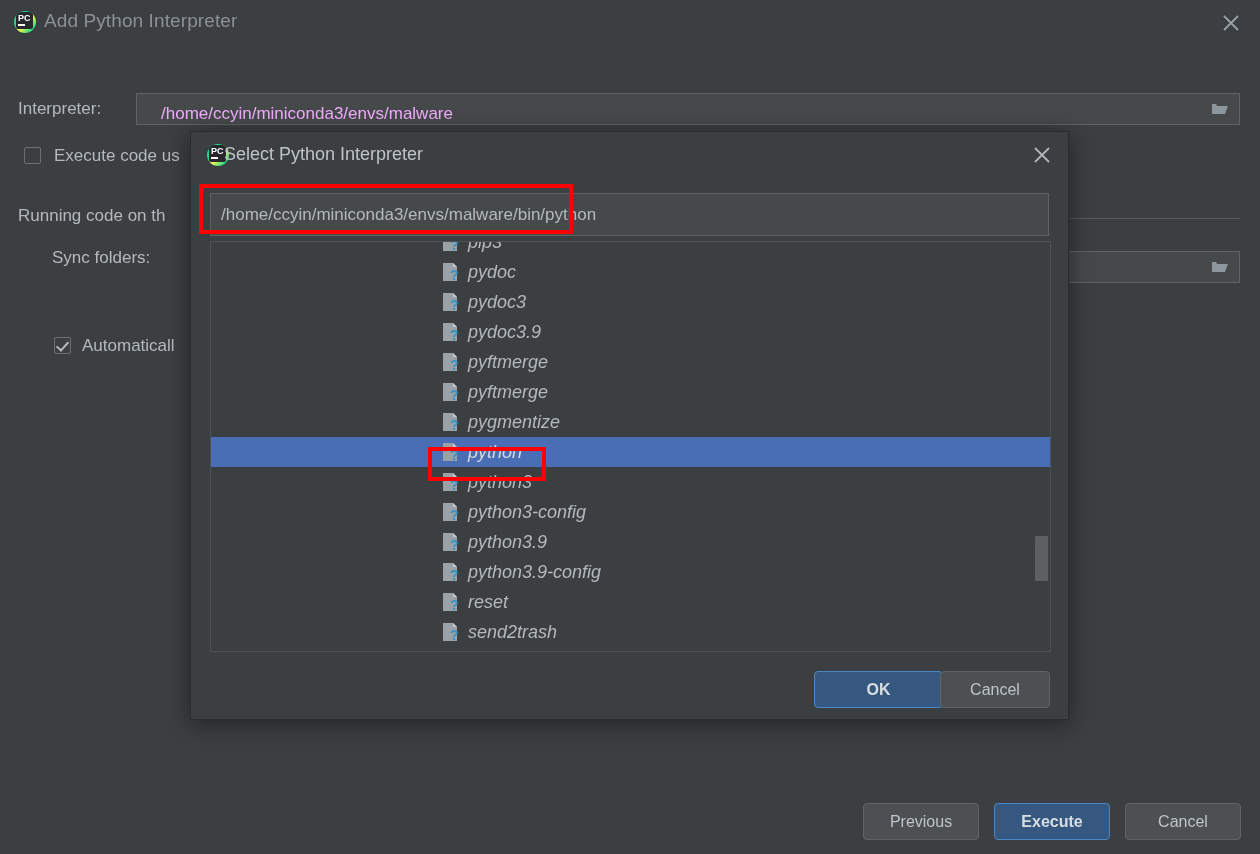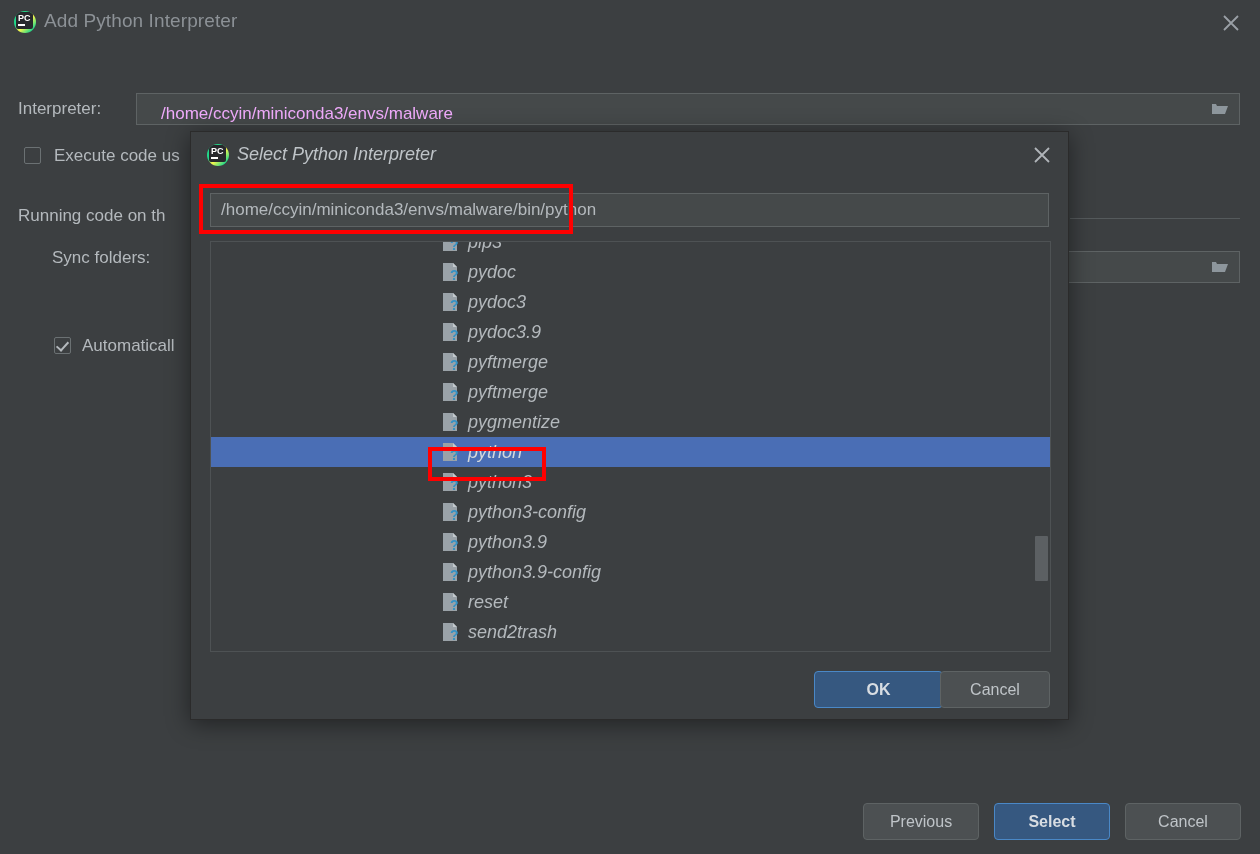--- a/index.html
+++ b/index.html
@@ -184,35 +184,34 @@
     box-sizing: border-box;
     box-shadow: 0 4px 22px rgba(0,0,0,.45);
   }
   #inner-titlebar {
     position: absolute;
     left: 0; top: 0;
     width: 877px; height: 46px;
   }
   #inner-title-text {
     position: absolute;
-    left: 46px; top: 12px;
+    left: 33px; top: 12px;
     font-size: 18px;
     color: #bfc4c8;
-    font-style: italic;
   }
   #inner-close-btn {
     position: absolute;
     right: 14px; top: 11px;
     width: 24px; height: 24px;
     cursor: pointer;
   }
   #path-input {
     position: absolute;
     left: 19px; top: 61px;
-    width: 839px; height: 34px;
+    width: 839px; height: 43px;
     background: #45494a;
     border: 1px solid #5e6364;
     box-sizing: border-box;
     font-size: 17px;
     color: #b4b9bd;
     display: flex;
     align-items: center;
     padding-left: 10px;
   }
 
@@ -322,21 +321,21 @@
       <svg width="18" height="15" viewBox="0 0 18 15">
         <path d="M1 3 L1 13 L14 13 L17 5 L6 5 L5 3 Z" fill="#8d969c"></path>
       </svg>
     </span>
   </div>
 
   <div class="checkbox" id="auto-checkbox"></div>
   <div class="form-label" id="auto-upload-label">Automaticall</div>
 
   <div class="btn btn-normal" id="btn-previous">Previous</div>
-  <div class="btn btn-primary" id="btn-finish">Select</div>
+  <div class="btn btn-primary" id="btn-finish">Execute</div>
   <div class="btn btn-normal" id="btn-cancel-main">Cancel</div>
 </div>
 
 <div id="inner-dialog">
 
   <div id="inner-titlebar">
     <div class="pc-logo" style="left:16px; top:12px;">
       <span class="pc-text">PC</span>
       <span class="pc-bar"></span>
     </div>

